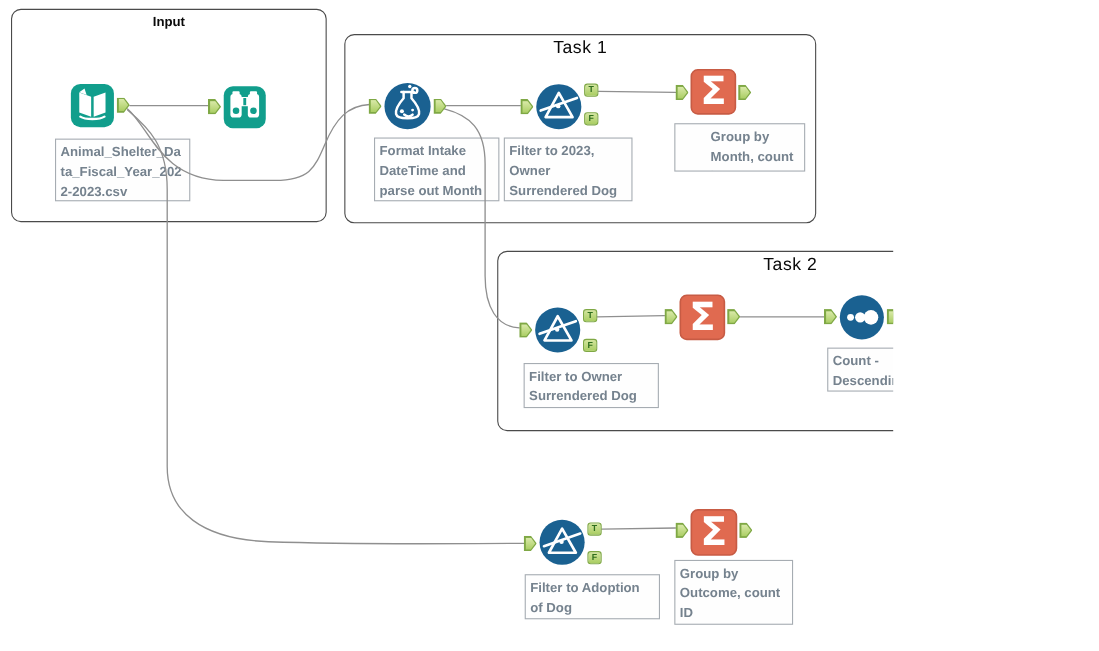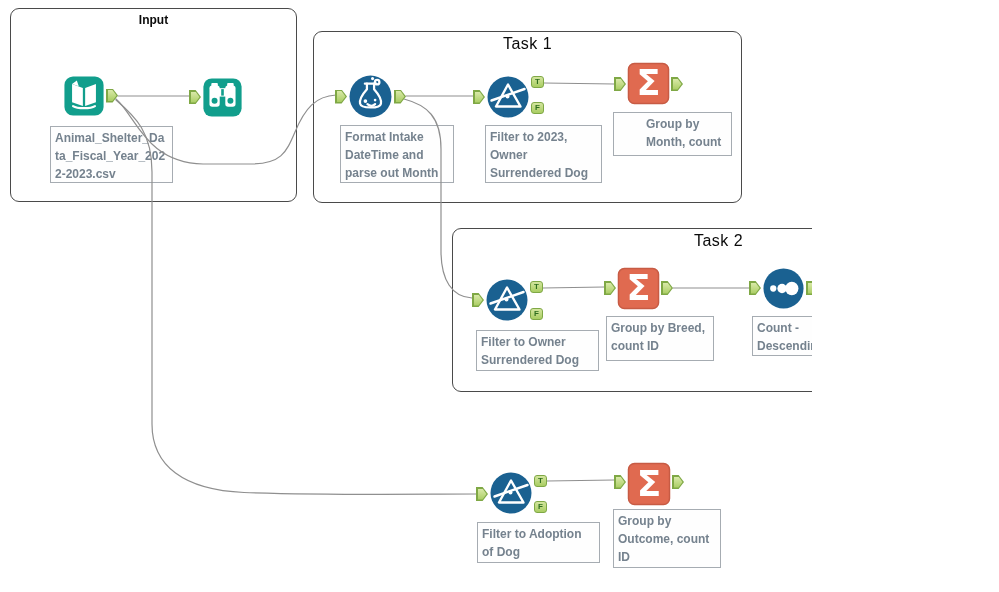--- a/index.html
+++ b/index.html
@@ -47,24 +47,23 @@
   </div>
   <div class="container" style="left:313px;top:31px;width:427px;height:170px;">
     <div class="cont-title title-big">Task 1</div>
   </div>
   <div class="container" style="left:452px;top:228px;width:531px;height:162px;">
     <div class="cont-title title-big">Task 2</div>
   </div>
 
   <div class="note brk" style="left:50px;top:126px;width:123px;height:57px;">Animal_Shelter_Data_Fiscal_Year_2022-2023.csv</div>
   <div class="note" style="left:340px;top:125px;width:114px;height:58px;">Format Intake DateTime and parse out Month</div>
-  <div class="note" style="left:485px;top:125px;width:117px;height:58px;">Filter to 2023, Owner Surrendered Dog</div>
+  <div class="note" style="left:458px;top:125px;width:117px;height:58px;">Filter to 2023, Owner Surrendered Dog</div>
   <div class="note" style="left:613px;top:112px;width:119px;height:44px;padding-left:32px;">Group by Month, count ID</div>
   <div class="note" style="left:476px;top:330px;width:123px;height:41px;">Filter to Owner Surrendered Dog</div>
-  <div class="note" style="left:606px;top:316px;width:108px;height:45px;">Group by Breed, count ID</div>
   <div class="note" style="left:752px;top:316px;width:83px;height:40px;">Count - Descending</div>
   <div class="note" style="left:888px;top:316px;width:88px;height:27px;">First 3 rows</div>
   <div class="note" style="left:477px;top:522px;width:123px;height:41px;">Filter to Adoption of Dog</div>
   <div class="note" style="left:613px;top:509px;width:108px;height:59px;">Group by Outcome, count ID</div>
 
   <svg id="wires" width="999" height="592" viewBox="0 0 999 592">
     <path class="wire" d="M118,96 H189"></path>
     <path class="wire" d="M116,99 C136,116 146,163 203,164 L250,164 C281,164 286,153 295,132 C305,108 316,96 336,95"></path>
     <path class="wire" d="M116,100 C136,117 152,133 152,172 L152,424 C152,466 184,490 244,492.5 C330,495.5 420,494 476,494"></path>
     <path class="wire" d="M406,96 H473"></path>

